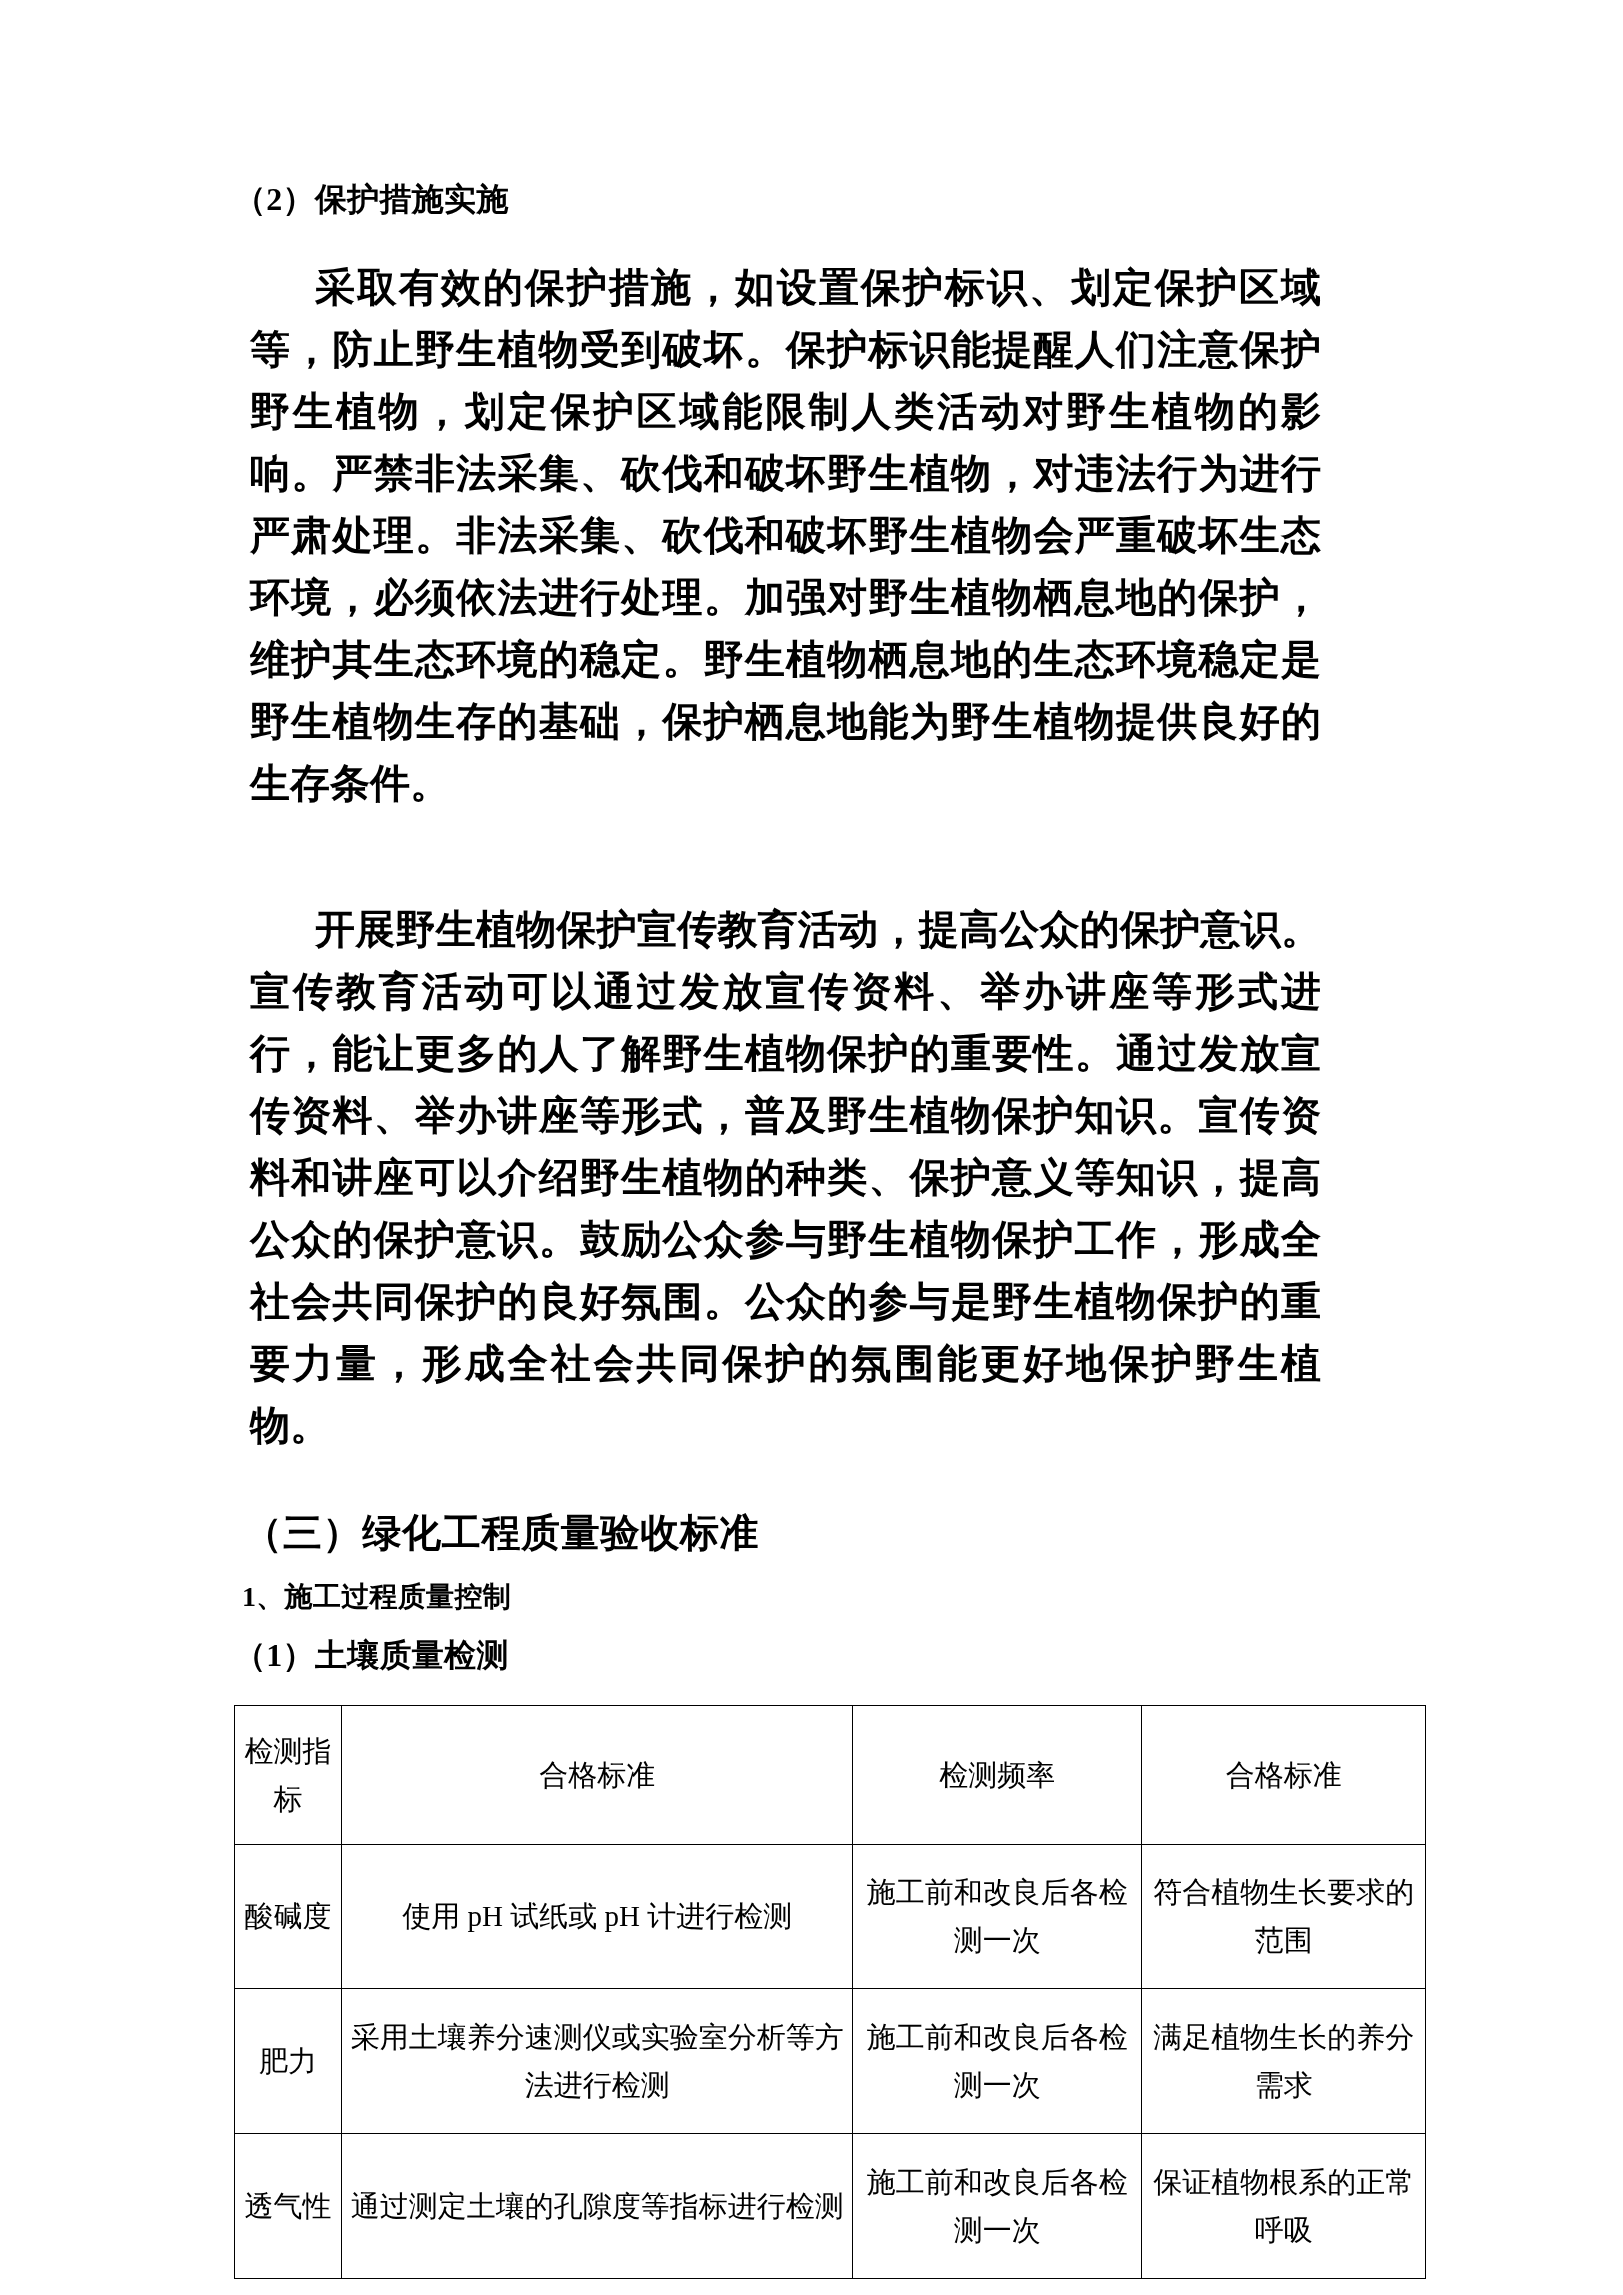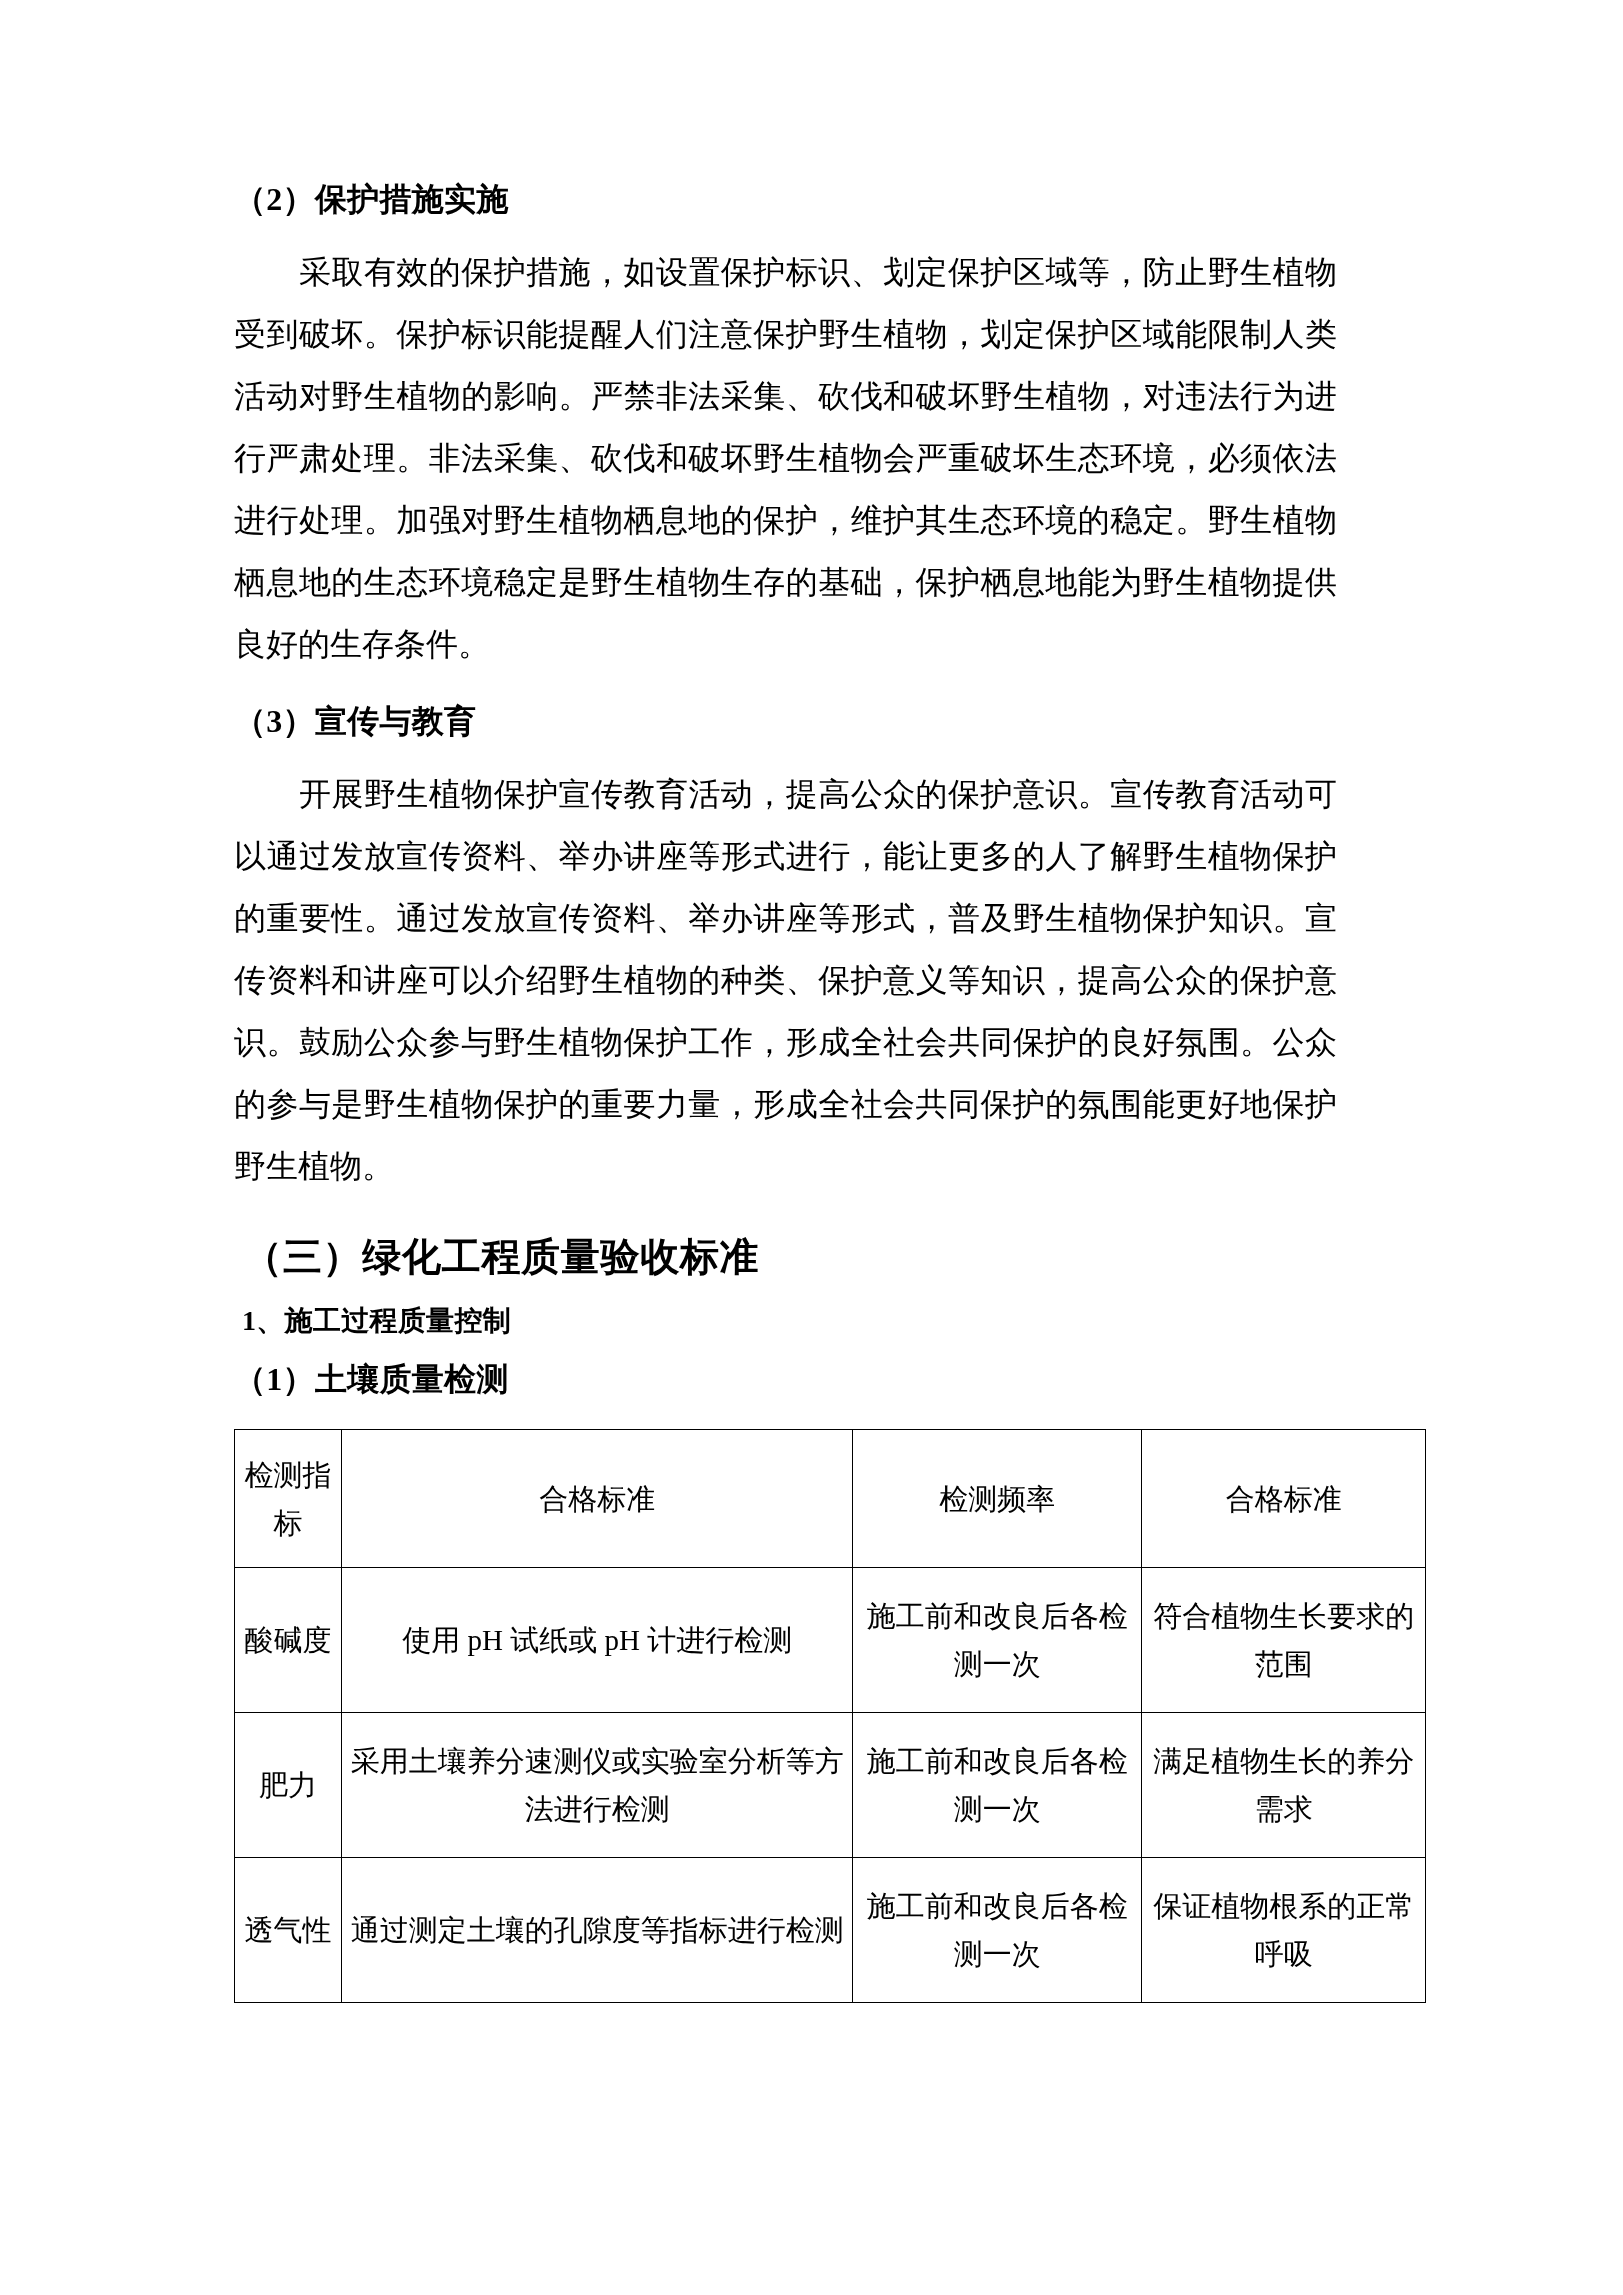--- a/index.html
+++ b/index.html
@@ -49,27 +49,28 @@
     font-size: 28px;
     line-height: 1.0;
     margin: 8px;
     text-indent: 0;
     letter-spacing: 0.3px;
     white-space: nowrap;
   }
 
   
   .para {
-    font-size: 32px;
+    font-size: 40px;
     line-height: 62px;
-    margin: 0;
+    margin: 16px;
     text-align: justify;
     text-justify: inter-ideograph;
     text-indent: 65px;
     letter-spacing: 0px;
+    font-weight: bold;
   }
 
   .sp-sm { height: 22px; }
   .sp-md { height: 30px; }
   .sp-lg { height: 38px; }
   .sp-xl { height: 19.6px; }
 
   
   table.soil {
     border-collapse: collapse;
@@ -106,21 +107,20 @@
   <div class="content">
 
     <h3 class="h-sub">（2）保护措施实施</h3>
 
     <div class="sp-sm"></div>
 
     <p class="para">采取有效的保护措施，如设置保护标识、划定保护区域等，防止野生植物受到破坏。保护标识能提醒人们注意保护野生植物，划定保护区域能限制人类活动对野生植物的影响。严禁非法采集、砍伐和破坏野生植物，对违法行为进行严肃处理。非法采集、砍伐和破坏野生植物会严重破坏生态环境，必须依法进行处理。加强对野生植物栖息地的保护，维护其生态环境的稳定。野生植物栖息地的生态环境稳定是野生植物生存的基础，保护栖息地能为野生植物提供良好的生存条件。</p>
 
     <div class="sp-md"></div>
 
-    <h3 class="h-sub">（3）宣传与教育</h3>
 
     <div class="sp-sm"></div>
 
     <p class="para">开展野生植物保护宣传教育活动，提高公众的保护意识。宣传教育活动可以通过发放宣传资料、举办讲座等形式进行，能让更多的人了解野生植物保护的重要性。通过发放宣传资料、举办讲座等形式，普及野生植物保护知识。宣传资料和讲座可以介绍野生植物的种类、保护意义等知识，提高公众的保护意识。鼓励公众参与野生植物保护工作，形成全社会共同保护的良好氛围。公众的参与是野生植物保护的重要力量，形成全社会共同保护的氛围能更好地保护野生植物。</p>
 
     <div class="sp-lg"></div>
 
     <h2 class="h-major">（三）绿化工程质量验收标准</h2>
 
     <div class="sp-xl"></div>

